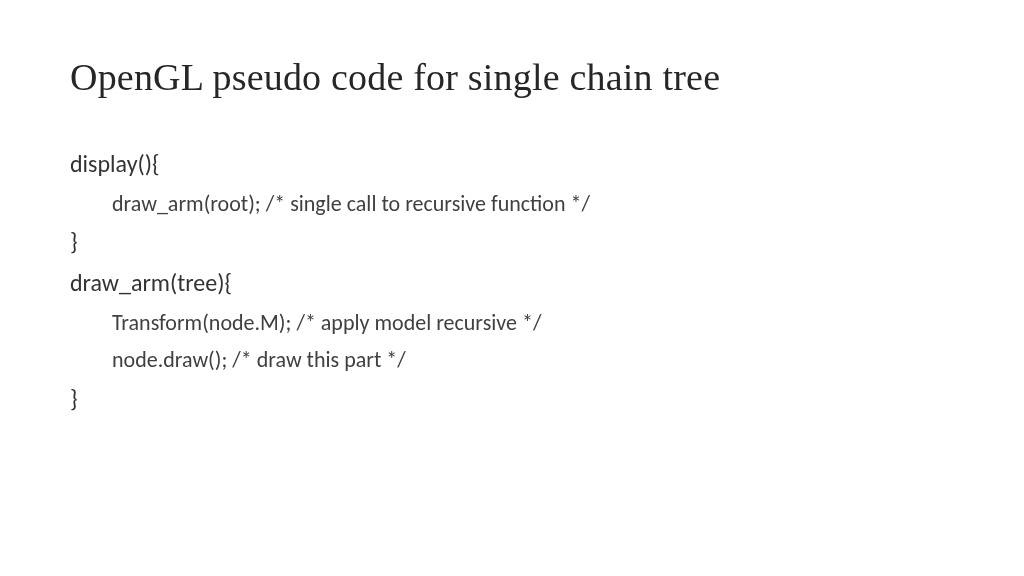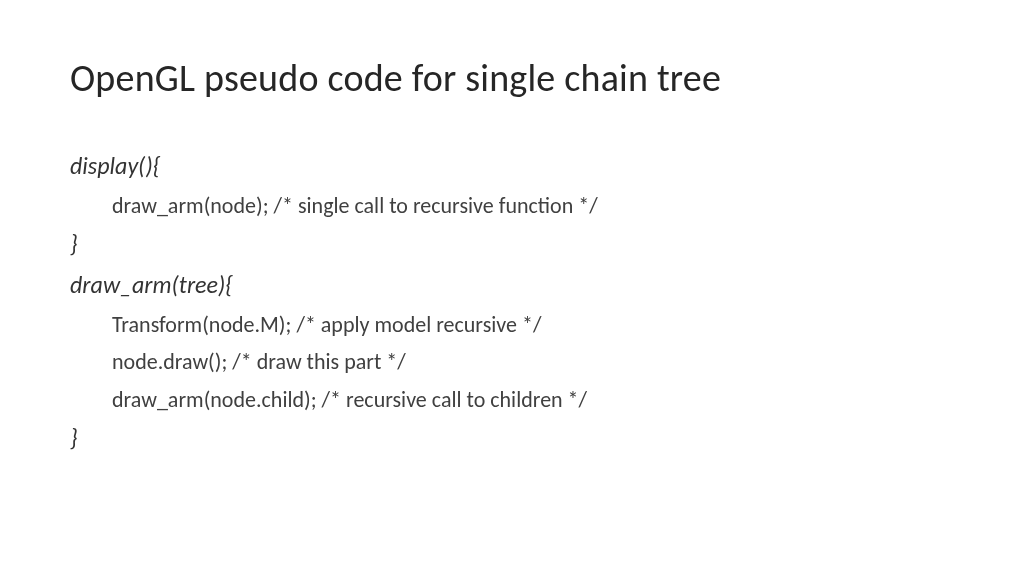--- a/index.html
+++ b/index.html
@@ -15,46 +15,45 @@
       color: #000000;
       padding: 55px 70px;
       overflow: hidden;
     }
     .title {
       font-size: 38px;
       font-weight: 400;
       color: #262626;
       margin-bottom: 45px;
       letter-spacing: 0.2px;
+      font-family: Liberation Serif, serif;
     }
     .code-block {
       font-size: 22px;
       line-height: 1.7;
       color: #404040;
     }
     .line-outer {
       font-size: 24px;
       color: #333333;
       line-height: 1.7;
-      font-style: italic;
     }
     .line-inner {
       padding-left: 42px;
       font-size: 22px;
       color: #404040;
       line-height: 1.7;
     }
   </style>
 </head>
 <body>
 
 <div class="title">OpenGL pseudo code for single chain tree</div>
 
 <div class="code-block">
   <div class="line-outer">display(){</div>
-  <div class="line-inner">draw_arm(node); /* single call to recursive function */</div>
+  <div class="line-inner">draw_arm(root); /* single call to recursive function */</div>
   <div class="line-outer">}</div>
   <div class="line-outer">draw_arm(tree){</div>
   <div class="line-inner">Transform(node.M); /* apply model recursive */</div>
   <div class="line-inner">node.draw(); /* draw this part */</div>
-  <div class="line-inner">draw_arm(node.child); /* recursive call to children */</div>
   <div class="line-outer">}</div>
 </div>
 
 </body></html>

